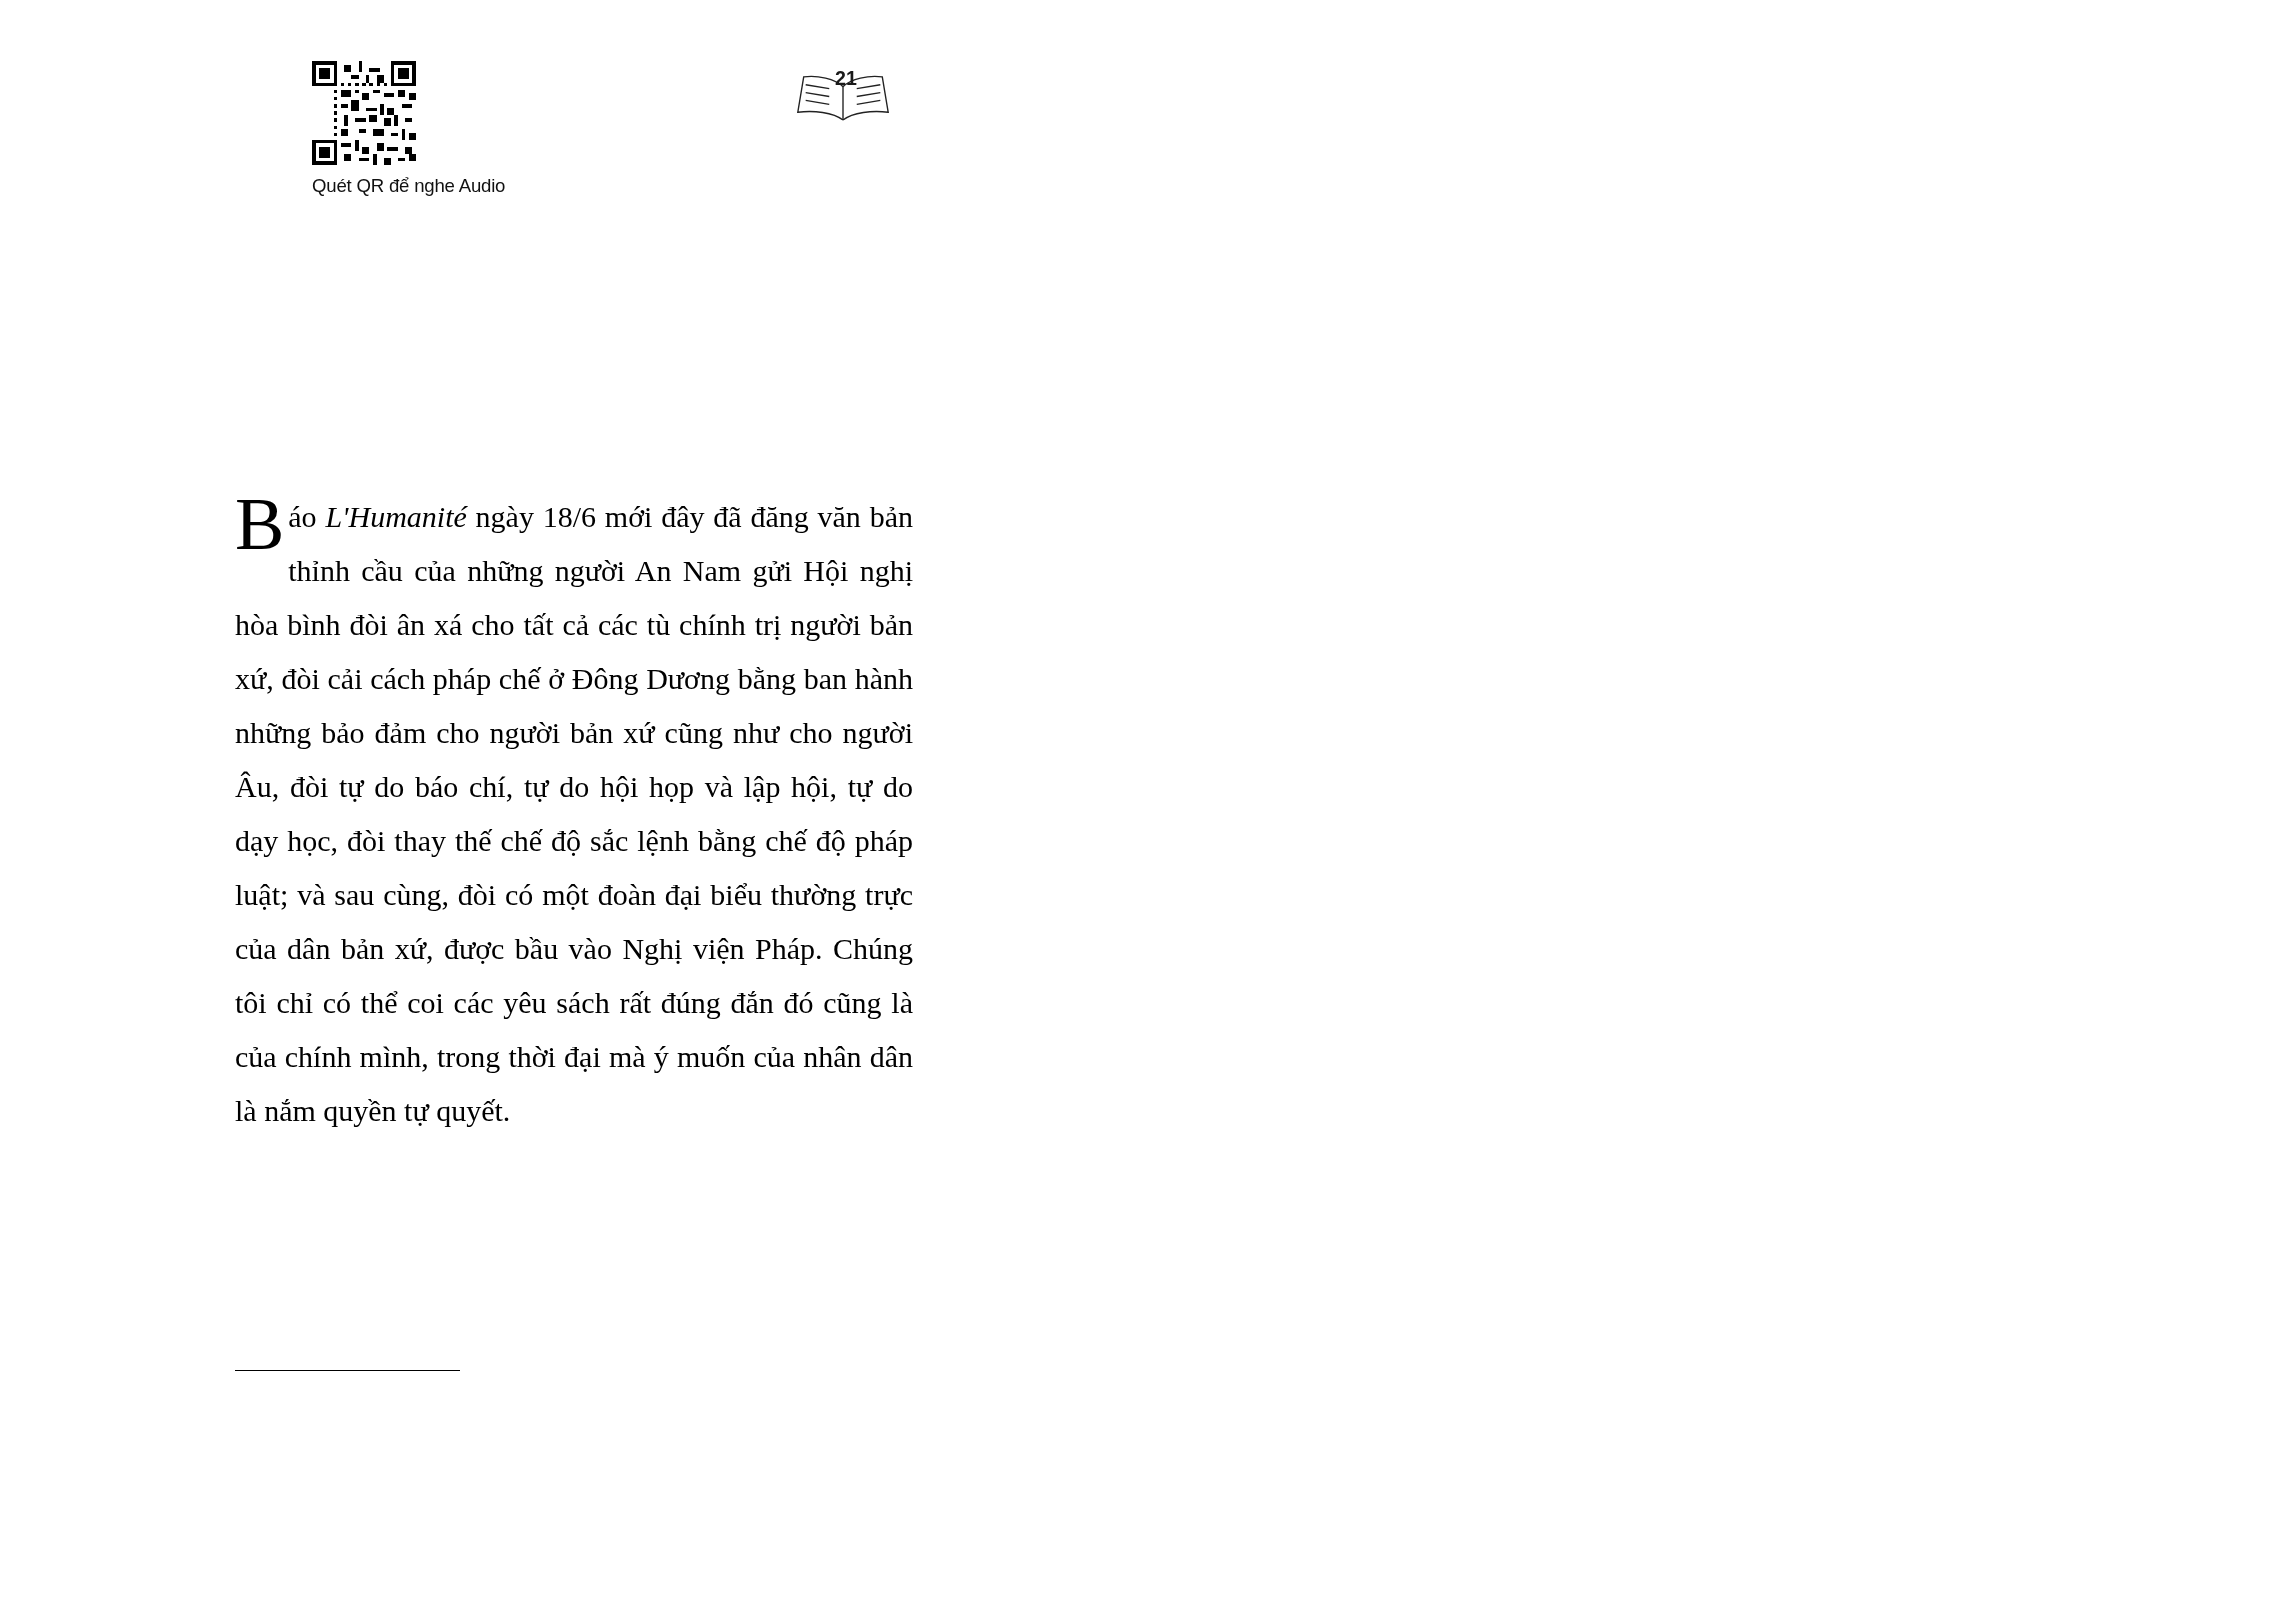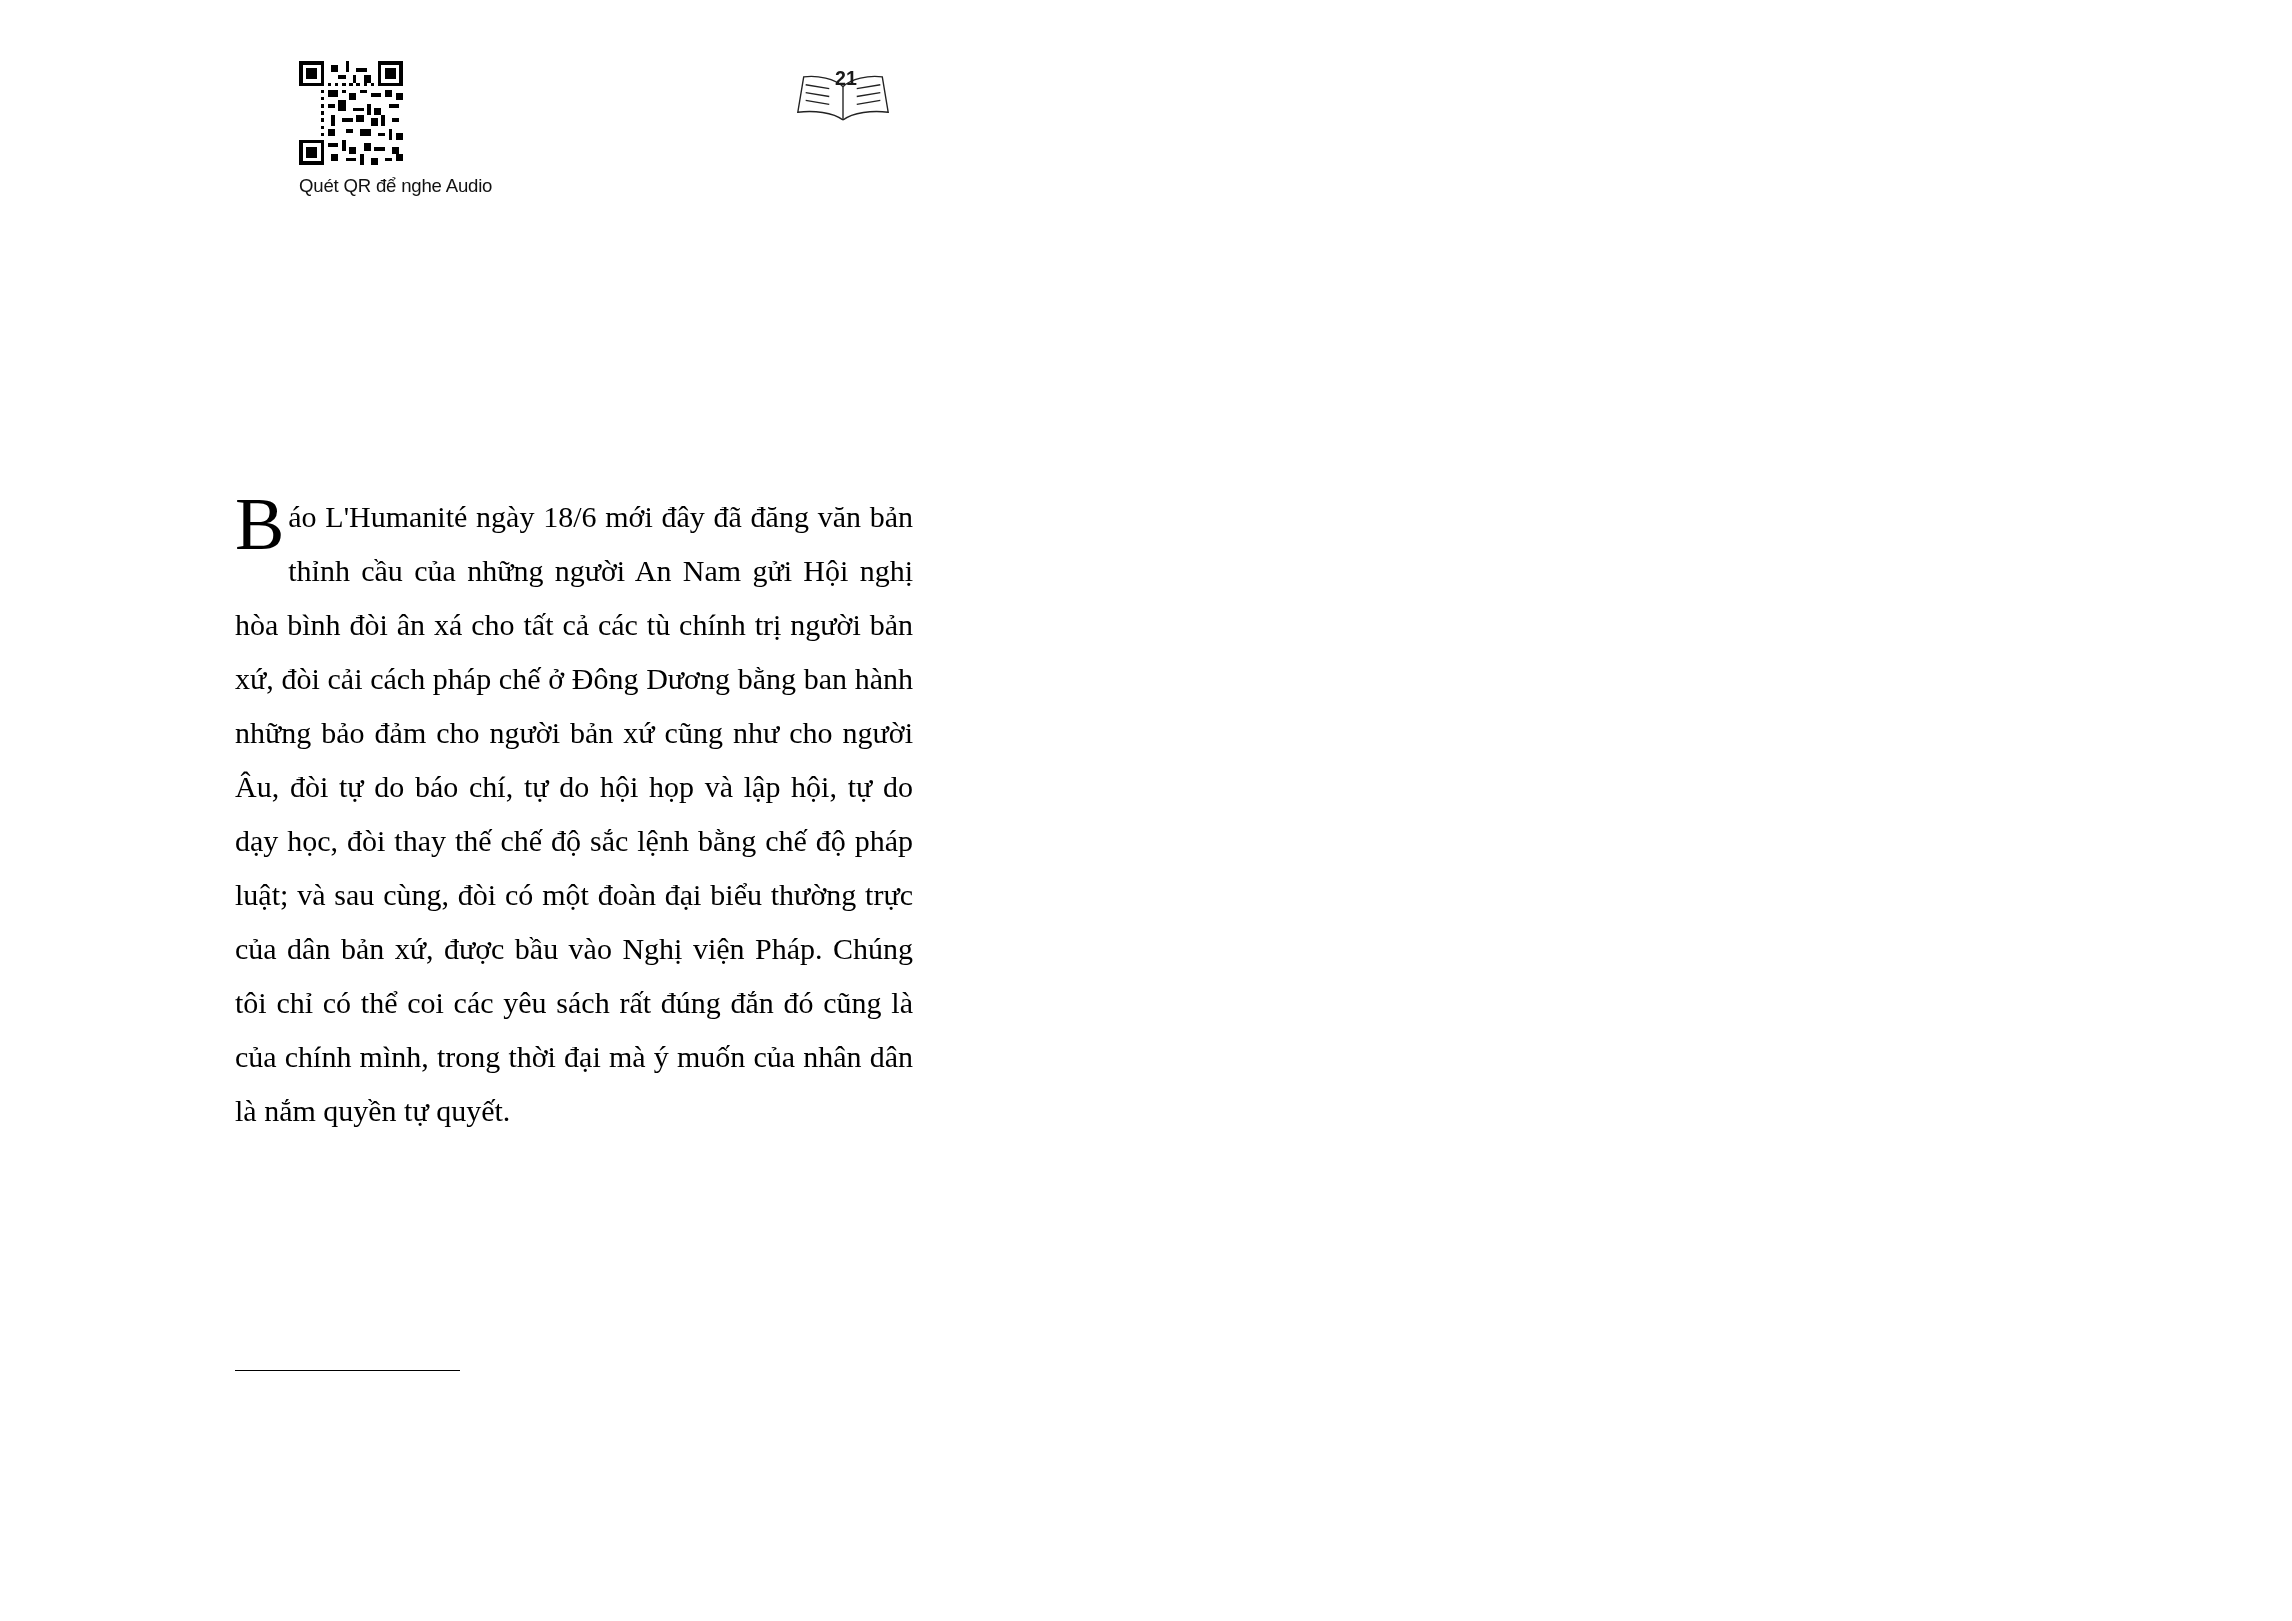--- a/index.html
+++ b/index.html
@@ -31,21 +31,21 @@
     padding: 0;
   }
   .page-right {
     width: 916px;
     padding: 0;
   }
 
   
   .qr-block {
     position: absolute;
-    left: 299px;
+    left: 312px;
     top: 61px;
     width: 118px;
   }
   .qr-canvas {
     width: 104px;
     height: 104px;
     display: block;
   }
   .qr-caption {
     margin-top: 9.8px;
@@ -111,21 +111,21 @@
     text-indent: 0;
   }
   .dropcap {
     float: left;
     font-size: 74px;
     line-height: 61px;
     padding-right: 3.9px;
     padding-top: 3.9px;
     font-family: "Liberation Serif", serif;
   }
-  .ital { }
+  .ital { font-style: italic; }
 
   .footnote-rule {
     position: absolute;
     left: 235px;
     top: 1370px;
     width: 225px;
     border-top: 1.5px solid #000;
   }
   .footnote {
     position: absolute;

